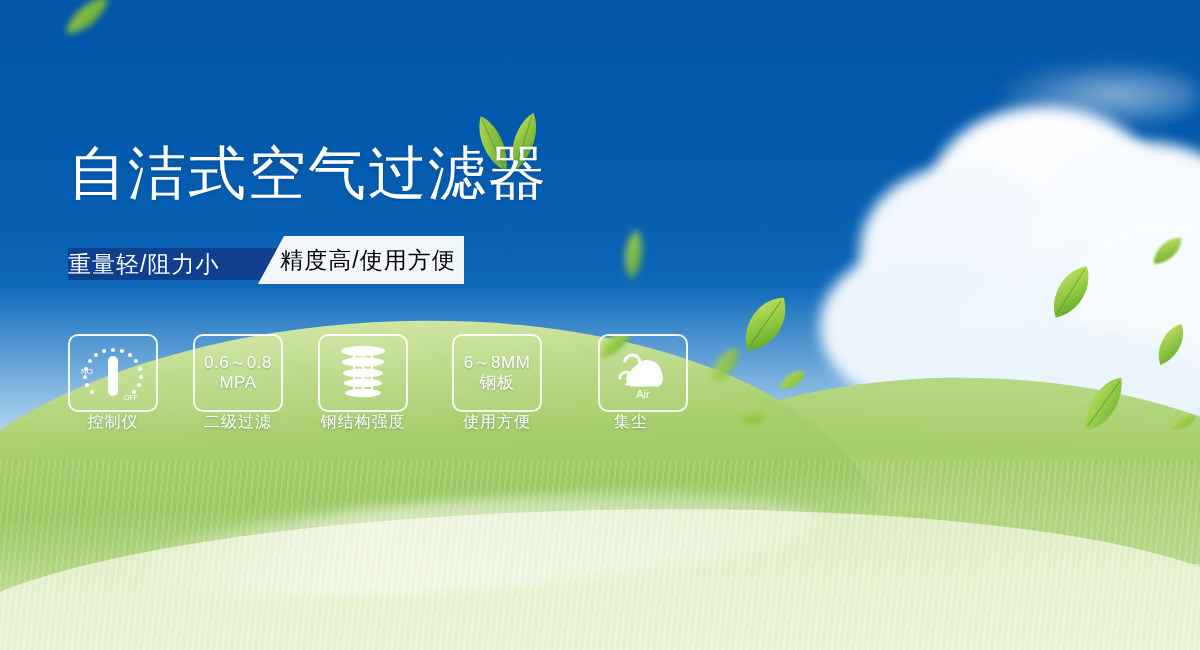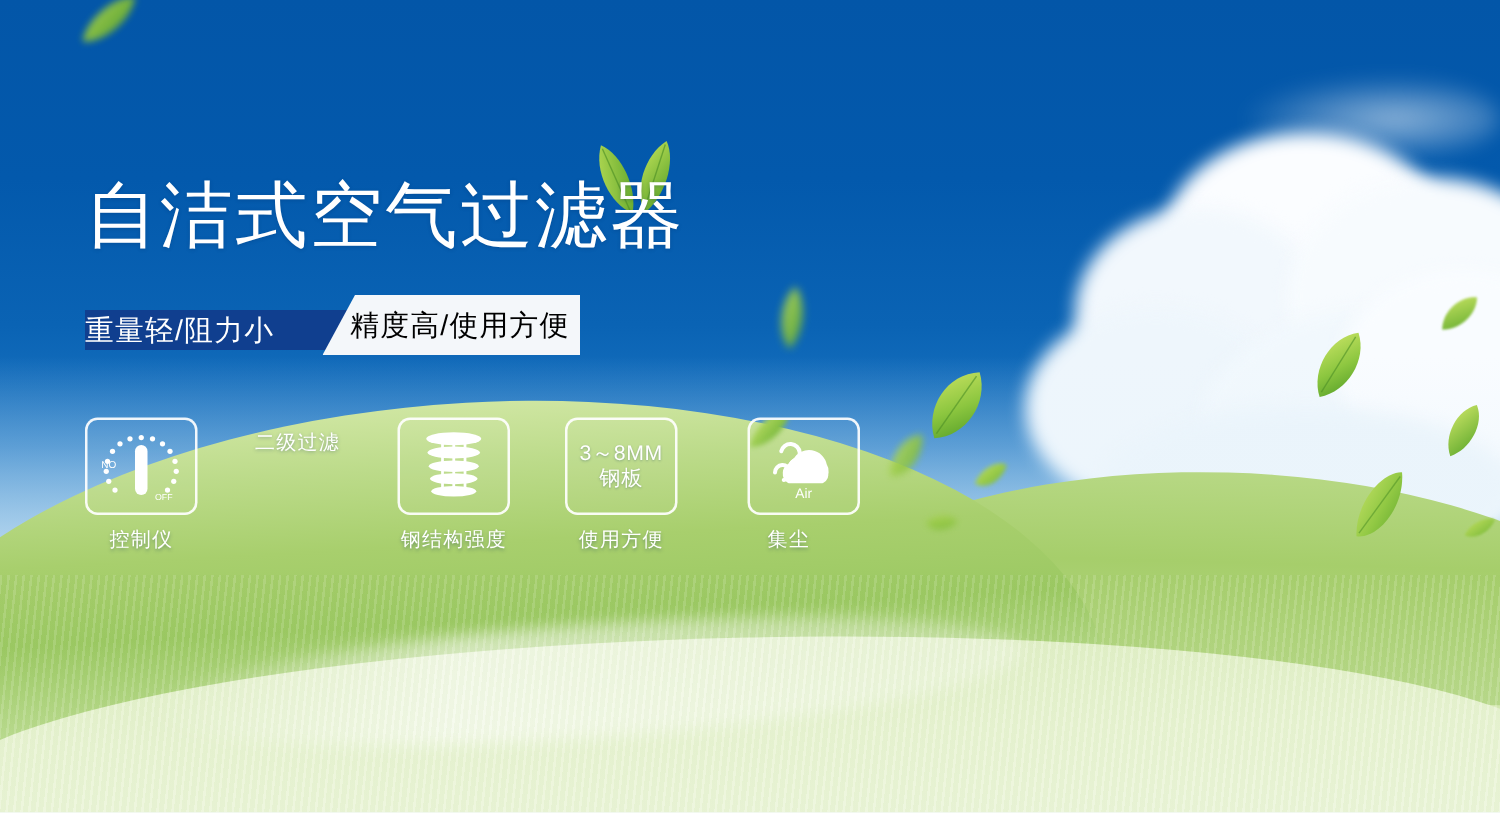--- a/index.html
+++ b/index.html
@@ -154,21 +154,21 @@
     border-radius:10px;
     display:flex; align-items:center; justify-content:center;
     color:#ffffff;
     background:rgba(255,255,255,.045);
   }
   .feat-box .twoline{
     text-align:center; font-size:17px; line-height:1.18; letter-spacing:.5px;
     text-shadow:0 1px 2px rgba(0,40,90,.3);
   }
   .feat-label{
-    margin-top:10px; color:#ffffff; font-size:16px; letter-spacing:1px;
+    margin-top:0; color:#ffffff; font-size:16px; letter-spacing:1px;
     text-shadow:0 1px 3px rgba(0,40,90,.35);
     white-space:nowrap;
   }
   .feat-wide{ width:108px; }
   .feat-wide .feat-box{ width:90px; }
 </style>
 </head>
 <body>
 
 <div class="banner">
@@ -414,20 +414,26 @@
               <rect x="31" y="14" width="10" height="40" rx="5"></rect>
             </g>
             <text x="4" y="32" fill="#ffffff" font-size="8" font-family="Liberation Sans, sans-serif">NO</text>
             <text x="47" y="58" fill="#ffffff" font-size="7" font-family="Liberation Sans, sans-serif">OFF</text>
           </svg>
         </div>
         <div class="feat-label">控制仪</div>
       </div>
 
       <div class="feat">
+        <div class="feat-box">
+          <div class="twoline">
+            <div>0.6～0.8</div>
+            <div>MPA</div>
+          </div>
+        </div>
         <div class="feat-label">二级过滤</div>
       </div>
 
       <div class="feat">
         <div class="feat-box">
           <svg width="58" height="62" viewBox="0 0 58 62">
             <g stroke="#ffffff" stroke-width="2.2" fill="none">
               <line x1="20" y1="8" x2="20" y2="54"></line>
               <line x1="29" y1="8" x2="29" y2="54"></line>
               <line x1="38" y1="8" x2="38" y2="54"></line>
@@ -440,21 +446,21 @@
               <ellipse cx="29" cy="51" rx="18" ry="4.2"></ellipse>
             </g>
           </svg>
         </div>
         <div class="feat-label">钢结构强度</div>
       </div>
 
       <div class="feat feat-wide">
         <div class="feat-box">
           <div class="twoline">
-            <div>3～8MM</div>
+            <div>6～8MM</div>
             <div>钢板</div>
           </div>
         </div>
         <div class="feat-label">使用方便</div>
       </div>
 
       <div class="feat">
         <div class="feat-box" style="position:relative;overflow:hidden;margin-left:24px;">
           <div class="leaf" style="left:-6px; top:-4px; transform:rotate(-30deg); filter:blur(2px);">
             <svg width="46" height="22" viewBox="0 0 46 22">

